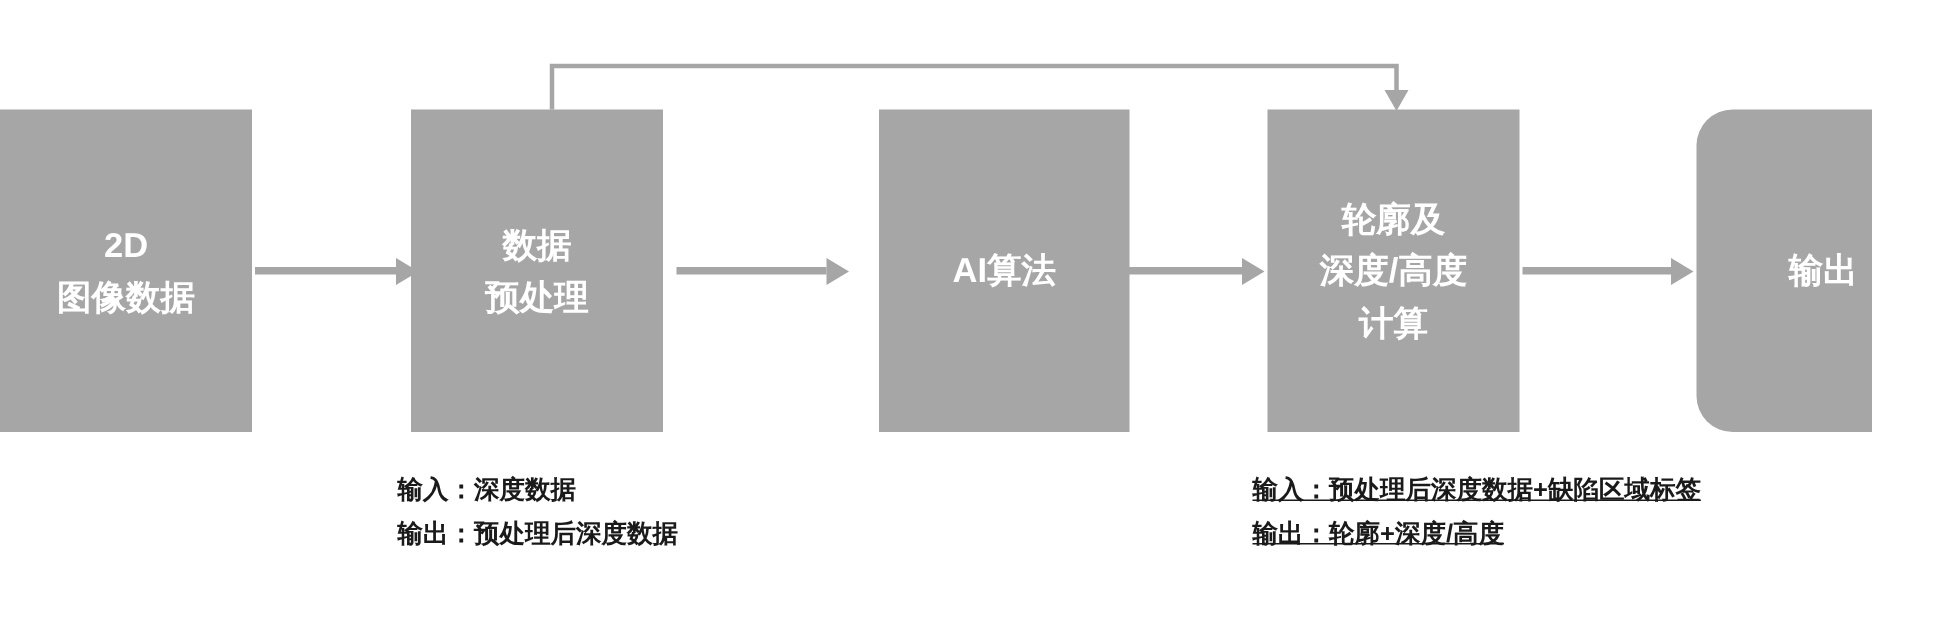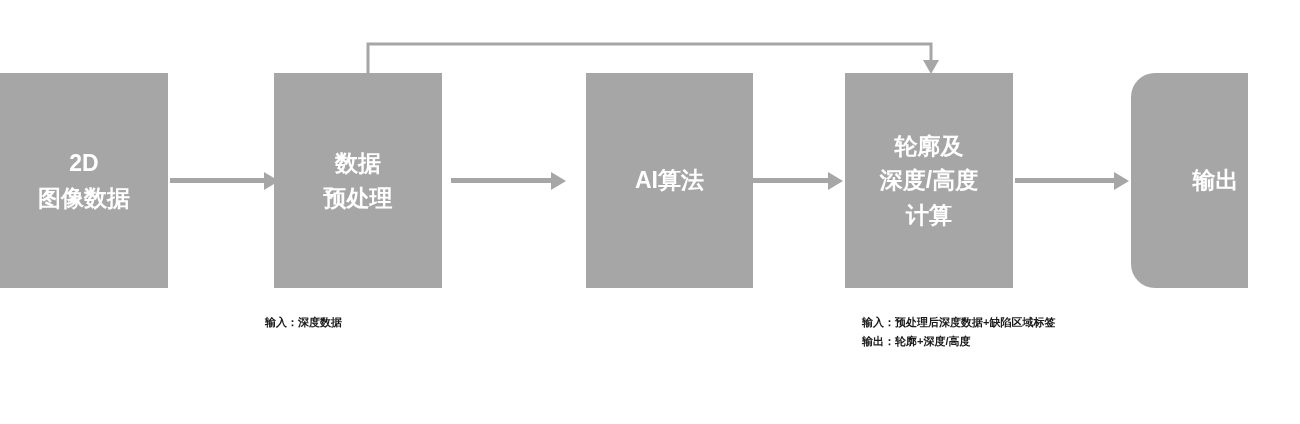--- a/index.html
+++ b/index.html
@@ -70,29 +70,29 @@
     top: 36px;
     width: 590px;
     height: 40px;
     color: var(--arrow, #a6a6a6);
   }
 
   
   .annotation {
     position: absolute;
     top: 313px;
-    font-size: 11px;
+    font-size: 17px;
     font-weight: bold;
     color: var(--annotation-text, #1a1a1a);
     line-height: 1.7;
     white-space: nowrap;
   }
   .ann-1 { left: 265px; }
   .ann-2 { left: 567px; }
-  .ann-3 { left: 862px; }
+  .ann-3 { left: 835px; text-decoration: underline; }
 </style>
 </head>
 <body>
 
 <div class="canvas">
 
   <div class="node node-1">
     <span class="node-label">2D
 图像数据</span>
   </div>
@@ -129,19 +129,20 @@
     <span class="head"></span>
   </div>
 
   <svg class="skip-svg" viewBox="0 0 590 40" xmlns="http://www.w3.org/2000/svg">
     <polyline points="8,37 8,8 571,8 571,26" fill="none" stroke="currentColor" stroke-width="3"></polyline>
     <polygon points="563,24 579,24 571,38" fill="currentColor"></polygon>
   </svg>
 
   <div class="annotation ann-1">
     <div>输入：深度数据</div>
+    <div>输出：预处理后深度数据</div>
   </div>
   <div class="annotation ann-3">
     <div>输入：预处理后深度数据+缺陷区域标签</div>
     <div>输出：轮廓+深度/高度</div>
   </div>
 
 </div>
 
 </body></html>

